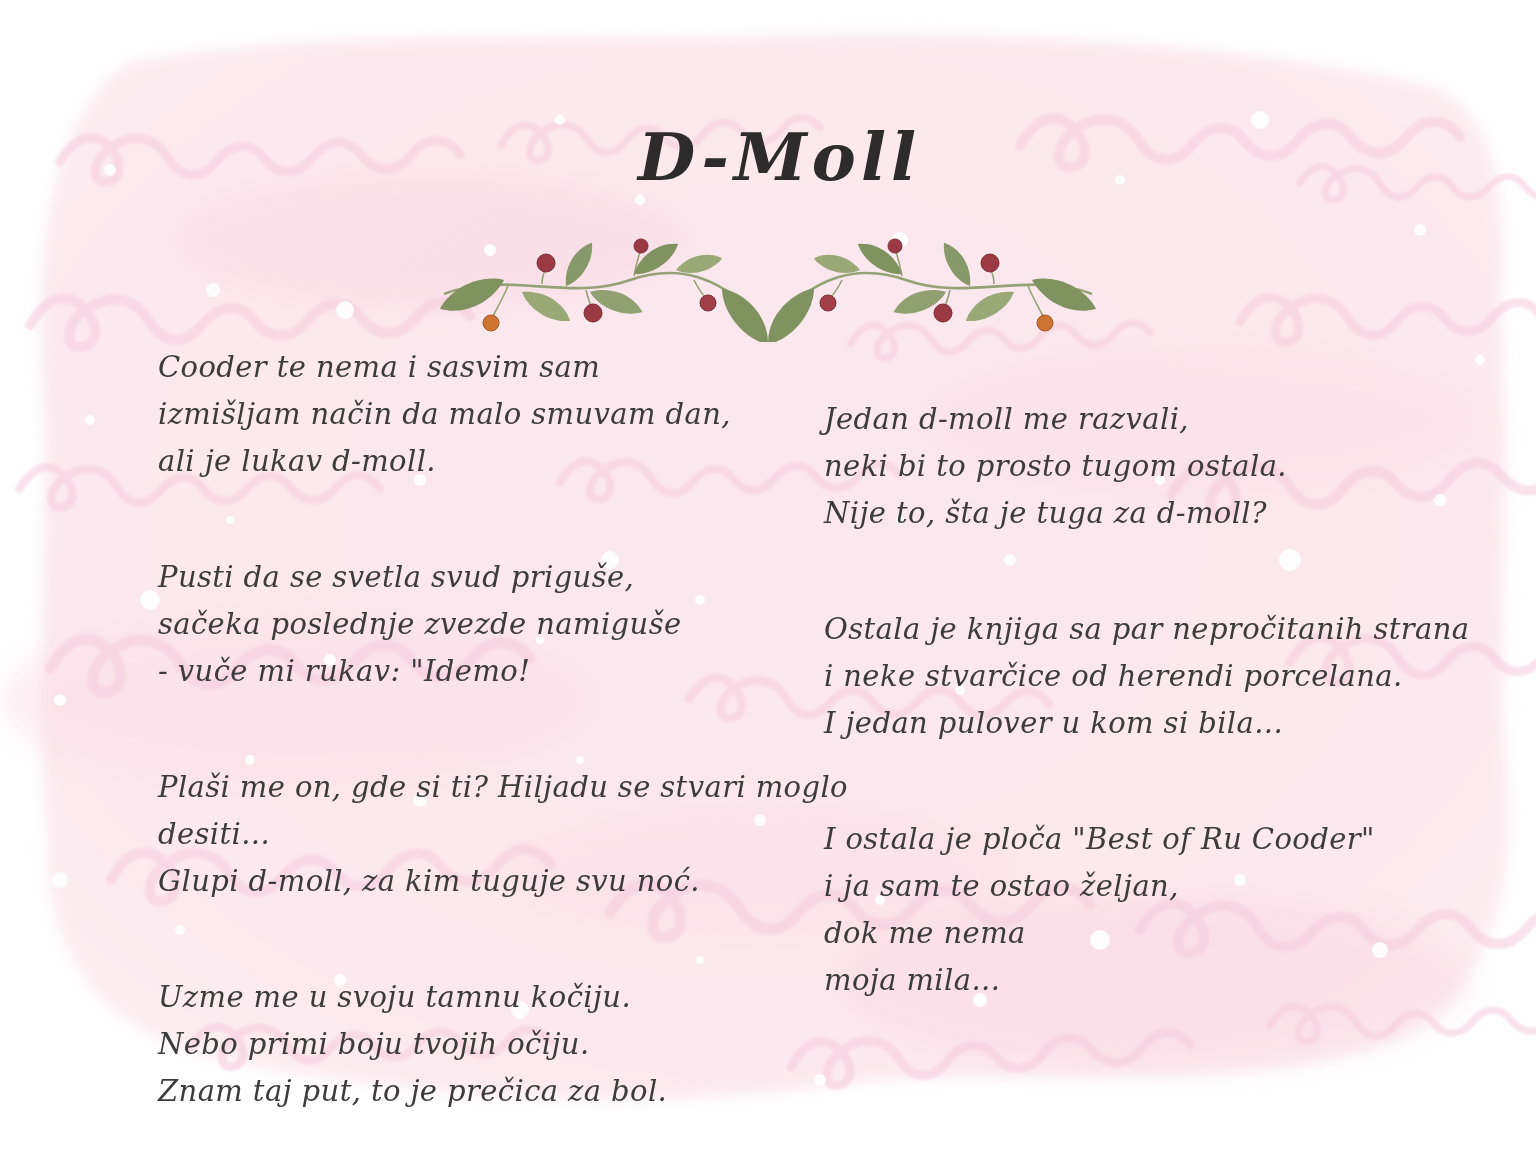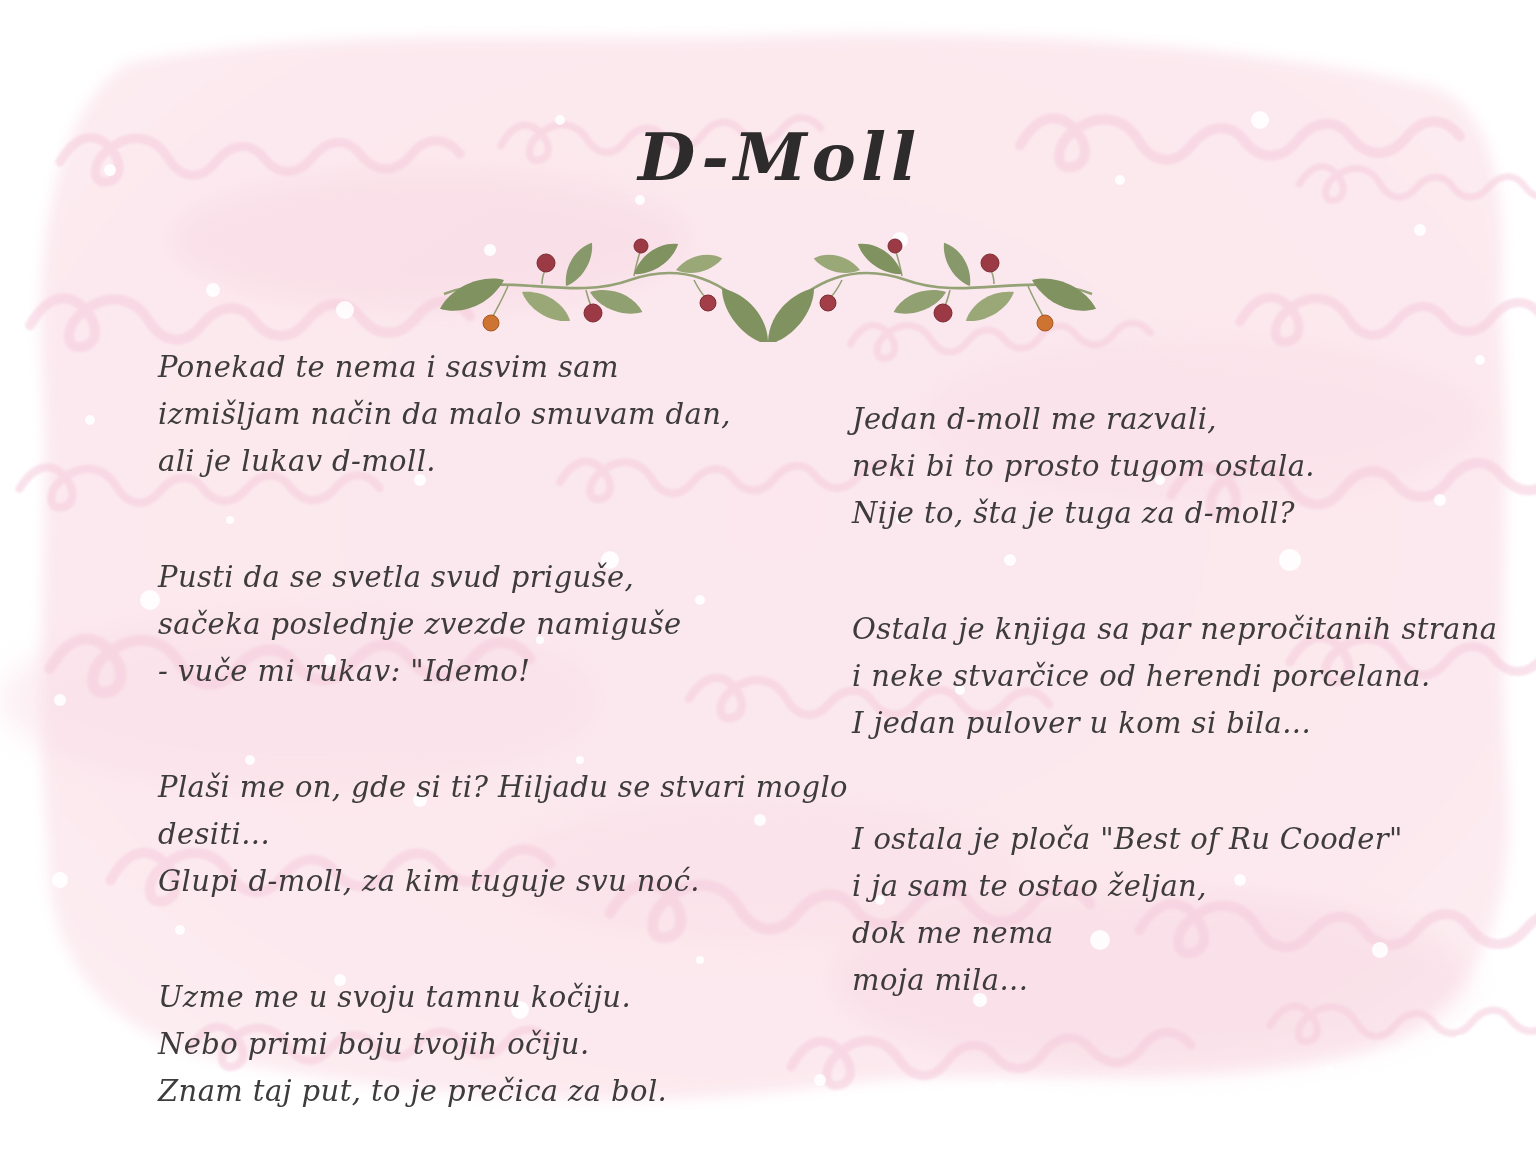--- a/index.html
+++ b/index.html
@@ -22,21 +22,21 @@
     font-style: italic;
     font-weight: 600;
     font-size: 66px;
     letter-spacing: 5px;
     color: #2d2b2c;
     z-index: 2;
     margin-left: 23px;
   }
   .col { position: absolute; z-index: 2; }
   .col-left  { left: 158px; top: 344px; }
-  .col-right { left: 852px; top: 396px; }
+  .col-right { left: 824px; top: 396px; }
   .stanza + .stanza { margin-top: 69px; }
   .line {
     font-style: italic;
     font-size: 29px;
     line-height: 47px;
     letter-spacing: 0.4px;
     color: #3d3b3c;
     white-space: nowrap;
   }
 </style>
@@ -167,21 +167,21 @@
       </g>
     </defs>
     <use href="#branch"></use>
     <use href="#branch" transform="translate(660,0) scale(-1,1)"></use>
   </svg>
 
   <div class="title">D-Moll</div>
 
   <div class="col col-left">
     <div class="stanza">
-      <div class="line">Ponekad te nema i sasvim sam</div>
+      <div class="line">Cooder te nema i sasvim sam</div>
       <div class="line">izmišljam način da malo smuvam dan,</div>
       <div class="line">ali je lukav d-moll.</div>
     </div>
     <div class="stanza">
       <div class="line">Pusti da se svetla svud priguše,</div>
       <div class="line">sačeka poslednje zvezde namiguše</div>
       <div class="line">- vuče mi rukav: "Idemo!</div>
     </div>
     <div class="stanza">
       <div class="line">Plaši me on, gde si ti? Hiljadu se stvari moglo</div>

